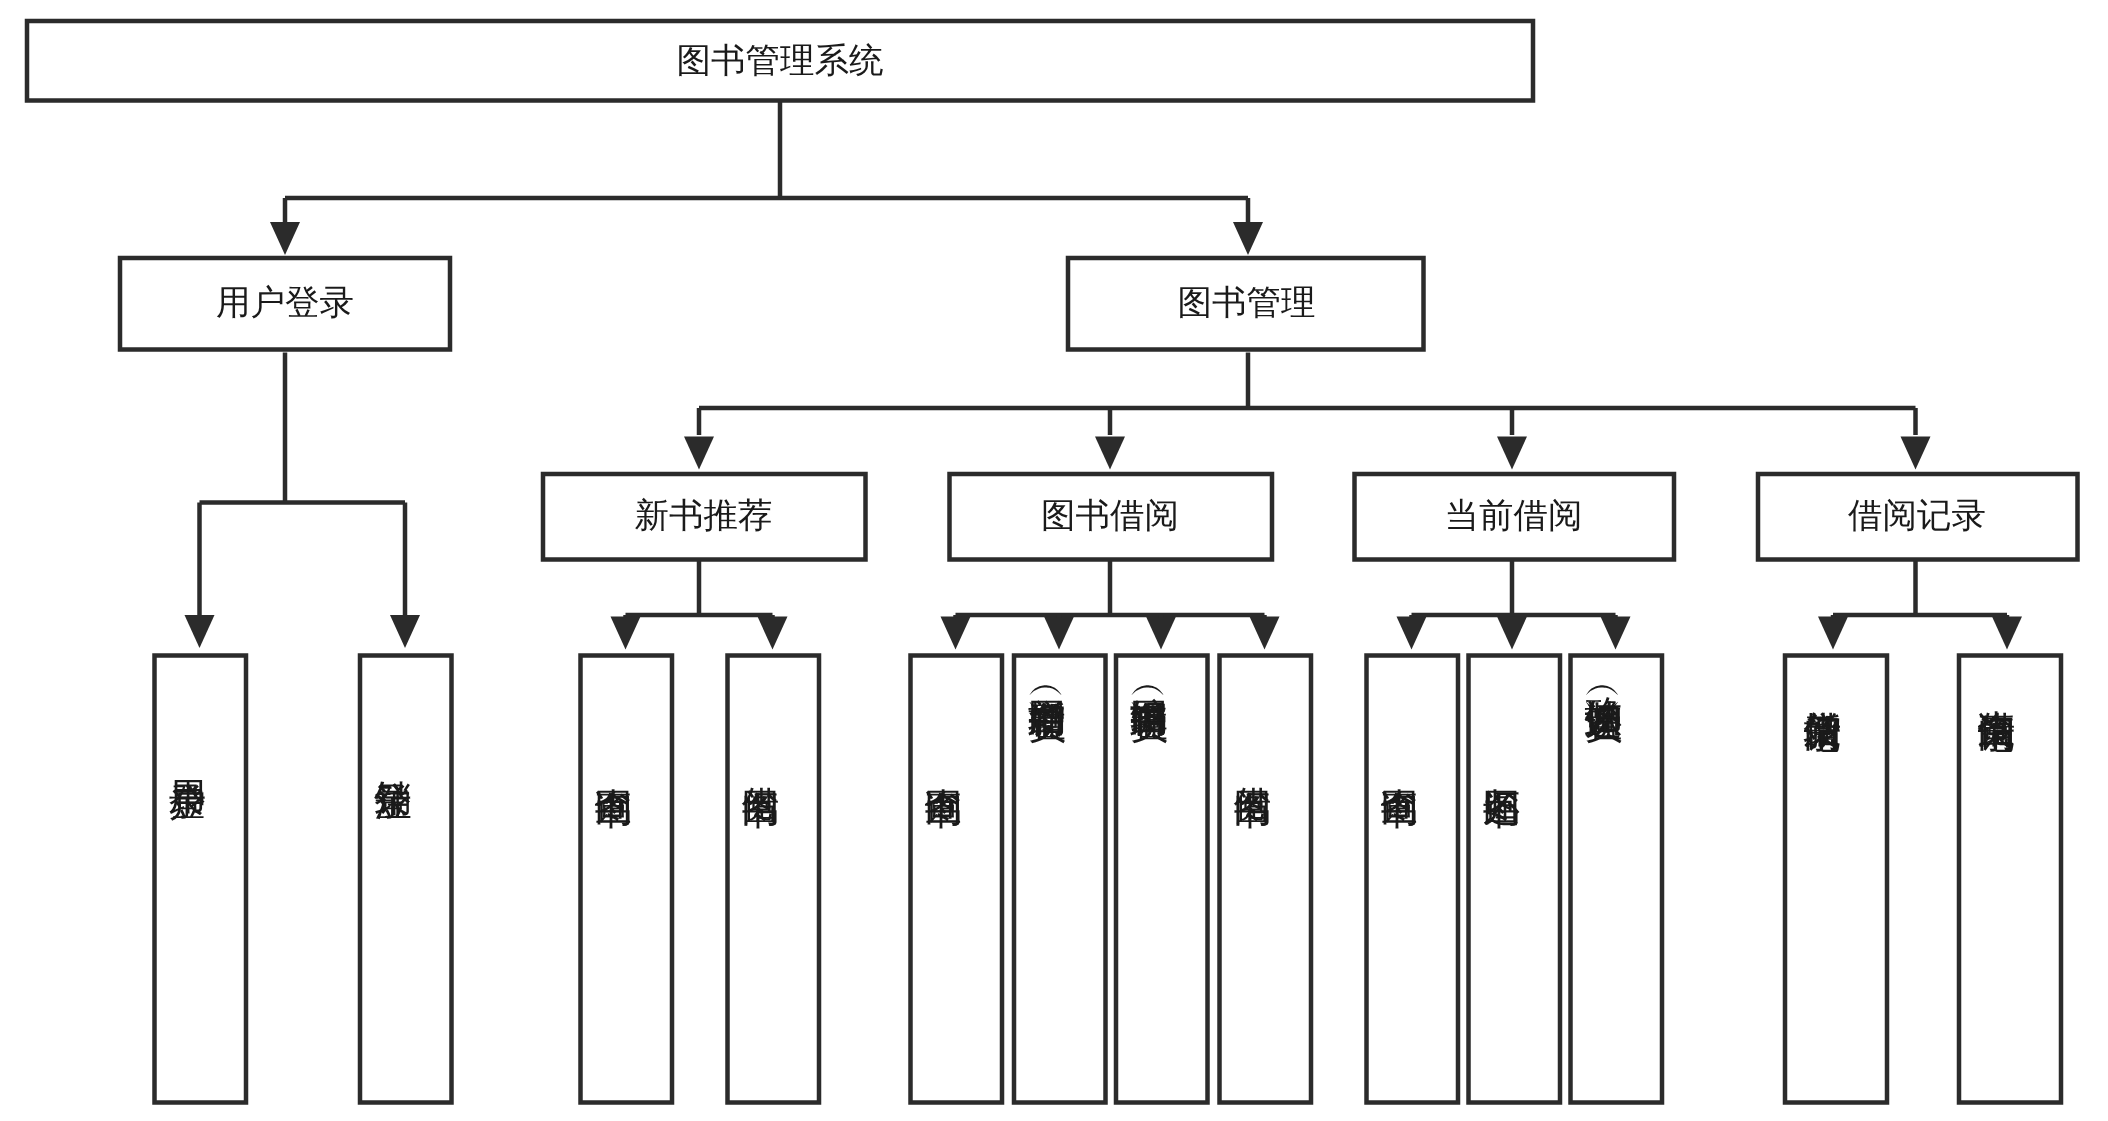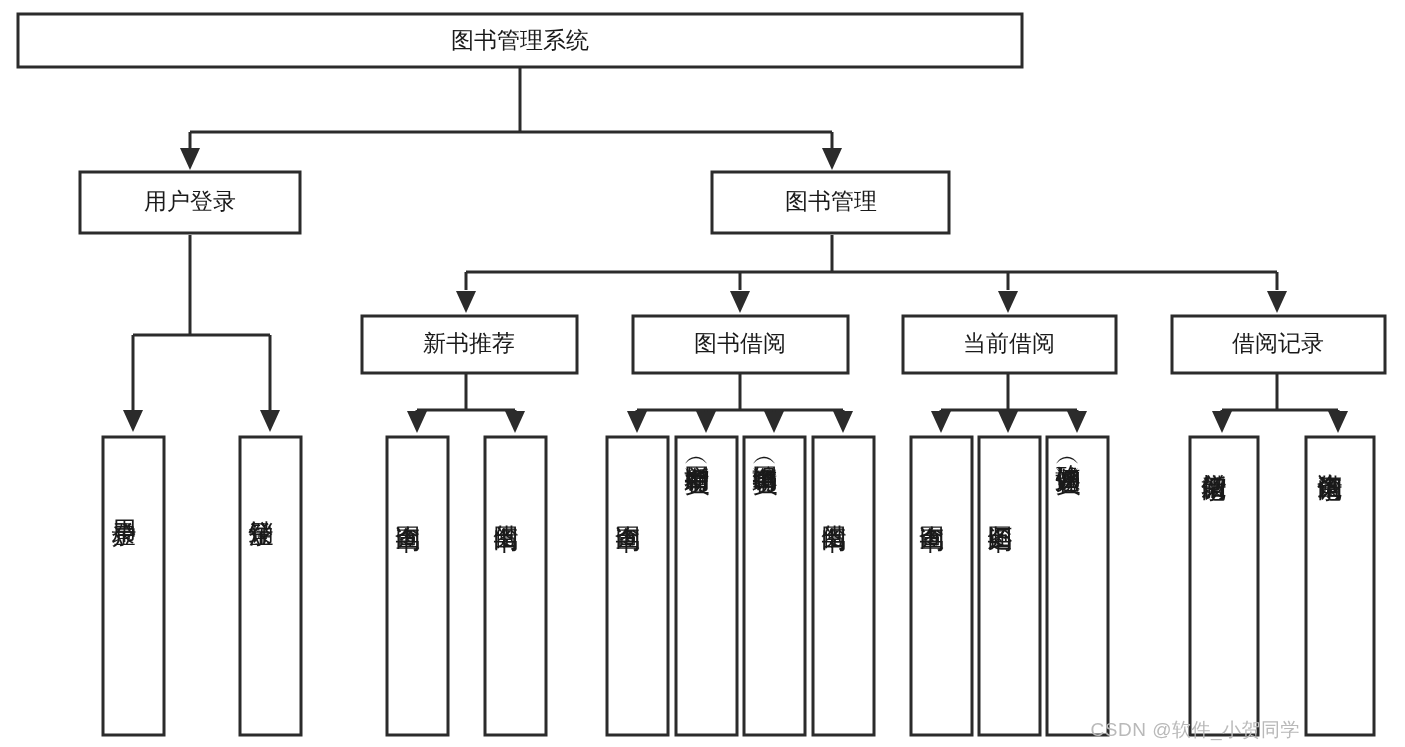--- a/index.html
+++ b/index.html
@@ -11,21 +11,20 @@
     width: 1405px;
     height: 747px;
     font-family: "Liberation Sans", "DejaVu Sans", sans-serif;
     overflow: hidden;
   }
   #diagram-root {
     position: relative;
     width: 1292px;
     height: 747px;
     background: #ffffff;
-    padding-left: 16px;
   }
   svg.diagram-canvas {
     position: absolute;
     left: 0;
     top: 0;
     width: 1405px;
     height: 747px;
   }
   .node-box {
     fill: #ffffff;
@@ -216,15 +215,14 @@
   <div class="node-label-v" style="left:752px; top:445px; height:290px;">编辑图书（管理员）</div>
   <div class="node-label-v" style="left:821px; top:505px; height:225px;">借阅图书</div>
 
   <div class="node-label-v" style="left:919px; top:505px; height:225px;">查询图书</div>
   <div class="node-label-v" style="left:987px; top:505px; height:225px;">归还图书</div>
   <div class="node-label-v" style="left:1055px; top:445px; height:290px;">确认归还（管理员）</div>
 
   <div class="node-label-v" style="left:1201px; top:453px; height:275px;">新增借阅记录</div>
   <div class="node-label-v" style="left:1317px; top:453px; height:275px;">查询借阅记录</div>
 
-  <div class="watermark">CSDN @软件_小贺同学</div>
 
 </div>
 
 </body></html>

